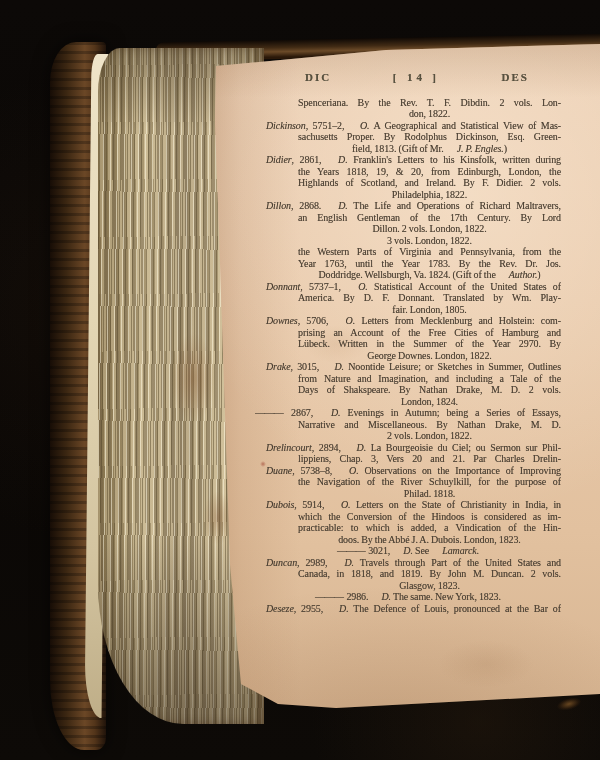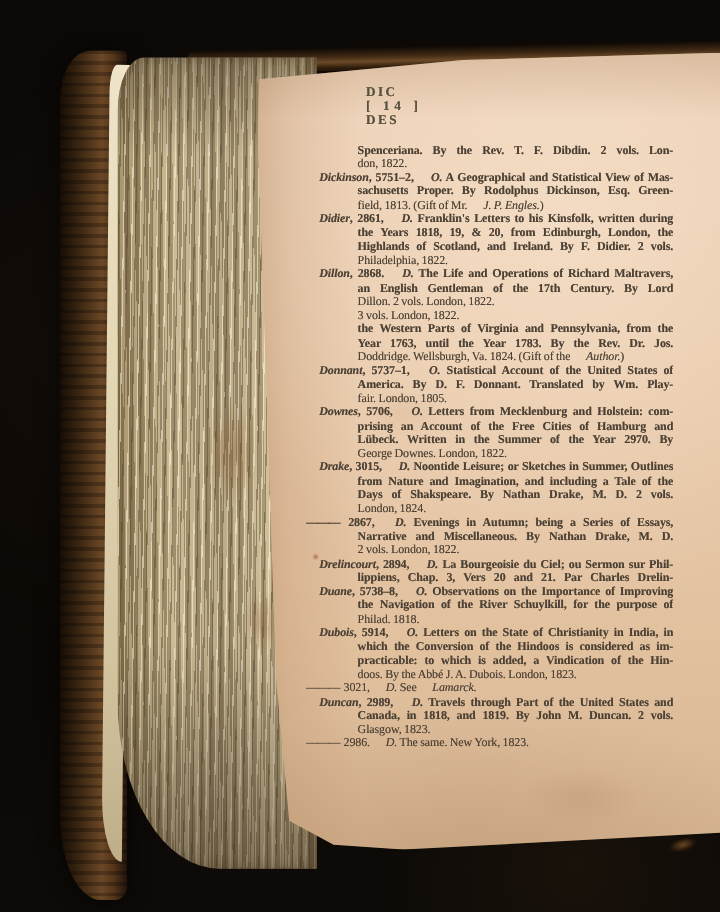--- a/index.html
+++ b/index.html
@@ -76,26 +76,26 @@
   
   .text-block{
     position:absolute;left:69px;top:28px;width:306px;
     color:var(--ink,#4c4134);
     font-size:10px;line-height:11.5px;letter-spacing:-0.1px;word-spacing:-0.3px;
     text-shadow:0 0 0.5px rgba(76,65,52,0.55);
   }
   .pg-header{
     display:flex;justify-content:space-between;align-items:baseline;
     padding:0 32px 0 50px;margin-bottom:13px;
-    font-size:11px;font-weight:bold;letter-spacing:2px;color:#57513f;flex-direction:column;
+    font-size:11px;font-weight:bold;letter-spacing:2px;color:#57513f;
   }
   .pg-header .pgnum{letter-spacing:4px;}
-  .line{height:11.5px;overflow:hidden;white-space:normal;}
+  .line{height:11.5px;overflow:hidden;white-space:normal;text-align:center;}
   .line.cont{padding-left:43px;}
-  .line.just{text-align:justify;text-align-last:justify;font-weight:bold;}
+  .line.just{text-align:justify;text-align-last:justify;}
   .it{font-style:italic;margin-left:11px;}
   .dash{letter-spacing:-0.6px;margin-right:1px;}
   
   .speck{
     position:absolute;left:556px;top:698px;width:26px;height:12px;
     background:radial-gradient(60% 60% at 50% 50%, rgba(124,84,38,0.8), rgba(60,36,14,0.4) 60%, rgba(0,0,0,0) 80%);
     border-radius:50%;transform:rotate(-15deg);
   }
 </style>
 </head>
@@ -153,17 +153,18 @@
           <div class="line cont"><span>Philad. 1818.</span></div>
           <div class="line just"><span class="it">Dubois</span><span>, 5914, </span><span class="it">O.</span><span> Letters on the State of Christianity in India, in</span></div>
           <div class="line cont just"><span>which the Conversion of the Hindoos is considered as im-</span></div>
           <div class="line cont just"><span>practicable: to which is added, a Vindication of the Hin-</span></div>
           <div class="line cont"><span>doos. By the Abbé J. A. Dubois. London, 1823.</span></div>
           <div class="line"><span class="dash">———</span><span> 3021, </span><span class="it">D.</span><span> See </span><span class="it">Lamarck.</span></div>
           <div class="line just"><span class="it">Duncan</span><span>, 2989, </span><span class="it">D.</span><span> Travels through Part of the United States and</span></div>
           <div class="line cont just"><span>Canada, in 1818, and 1819. By John M. Duncan. 2 vols.</span></div>
           <div class="line cont"><span>Glasgow, 1823.</span></div>
           <div class="line"><span class="dash">———</span><span> 2986. </span><span class="it">D.</span><span> The same. New York, 1823.</span></div>
+          <div class="line just"><span class="it">Deseze</span><span>, 2955, </span><span class="it">D.</span><span> The Defence of Louis, pronounced at the Bar of</span></div>
         </div>
     </div>
   </div>
   <div class="speck"></div>
 </div>
 
 </body></html>

